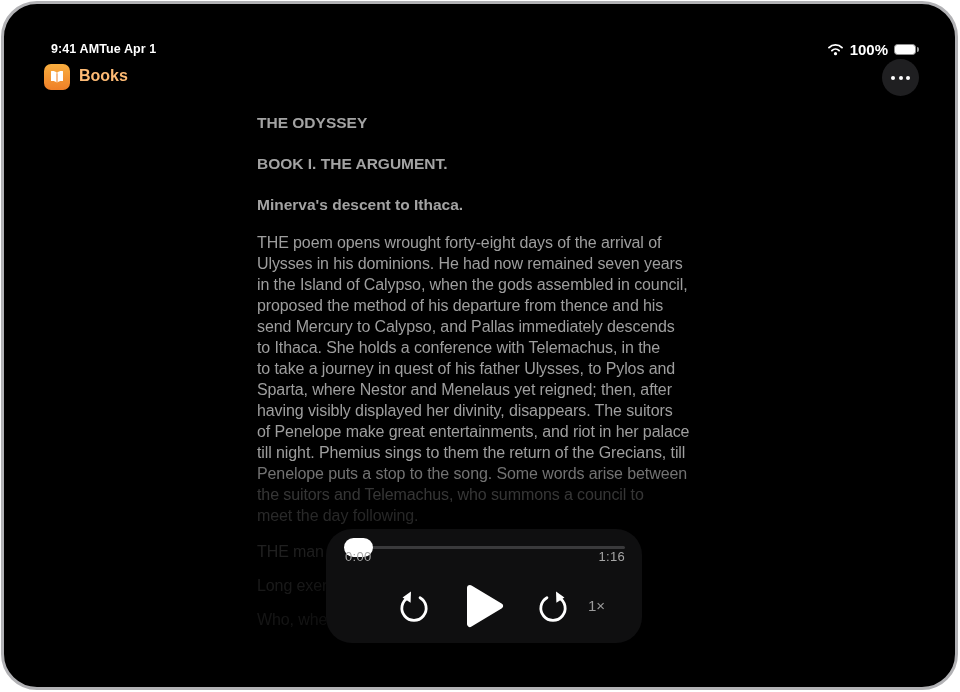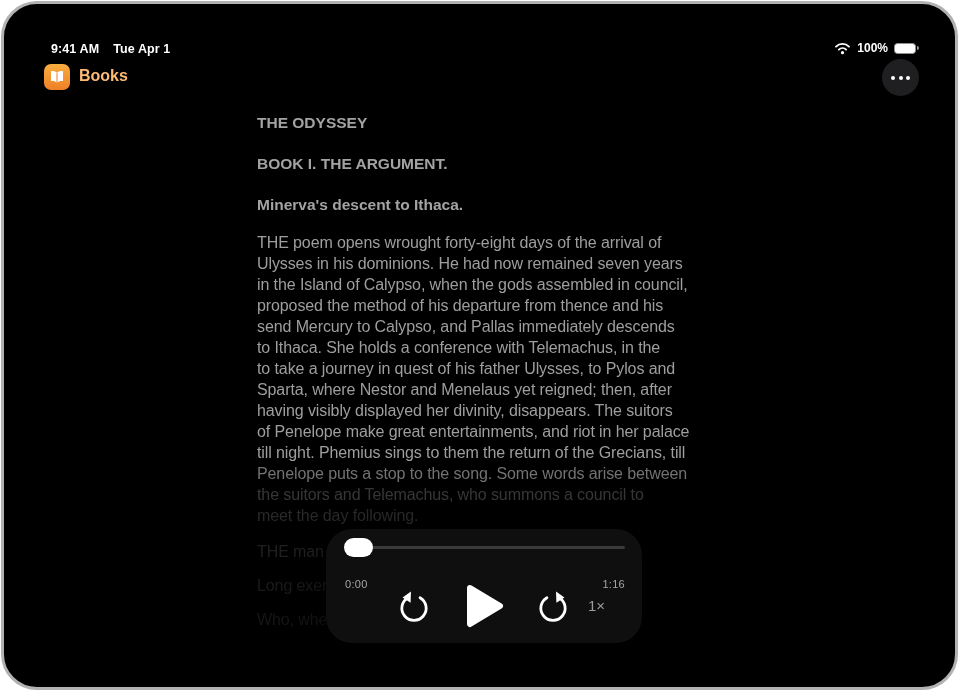--- a/index.html
+++ b/index.html
@@ -3,22 +3,22 @@
 <meta charset="utf-8">
 <style>
   html,body{margin:0;padding:0;background:#ffffff;}
   *{box-sizing:border-box;}
   body{font-family:"Liberation Sans", sans-serif; -webkit-font-smoothing:antialiased;}
   .stage{position:relative;width:960px;height:692px;background:#ffffff;overflow:hidden;}
   .device{position:absolute;left:1px;top:1px;width:957px;height:689px;background:#000;
           border:3px solid #b2b2b5;border-radius:36px;overflow:hidden;}
   
   .statusbar{position:absolute;left:0;top:0;width:100%;height:56px;color:#fff;}
-  .status-left{position:absolute;left:47px;top:38px;font-size:12.5px;font-weight:700;letter-spacing:.1px;display:flex;gap:14px;}
-  .status-right{position:absolute;right:36px;top:37px;display:flex;align-items:center;gap:6px;font-size:12px;font-weight:600;}
+  .status-left{position:absolute;left:47px;top:38px;font-size:12.5px;font-weight:700;letter-spacing:.1px;display:flex;}
+  .status-right{position:absolute;right:36px;top:37px;display:flex;align-items:center;gap:6px;font-size:15px;font-weight:600;}
   .wifi-svg{width:17px;height:13px;display:block;}
   .battery{display:flex;align-items:center;}
   .battery-body{width:22px;height:11px;border-radius:3.5px;background:#fff;border:1px solid #8f8f8f;}
   .battery-nub{width:2px;height:4.5px;background:#9a9a9a;border-radius:0 2px 2px 0;margin-left:1px;}
   
   .app-header{position:absolute;left:0;top:55px;width:100%;height:40px;}
   .app-icon{position:absolute;left:40px;top:5px;width:26px;height:26px;border-radius:7px;
             background:linear-gradient(180deg,#f9ae3f 0%,#ef7f27 100%);display:flex;align-items:center;justify-content:center;}
   .app-title{position:absolute;left:75px;top:8px;color:#fdba74;font-size:16px;font-weight:700;}
   .more-btn{position:absolute;right:36px;top:0;width:37px;height:37px;border-radius:50%;background:#1f1f21;
@@ -34,21 +34,21 @@
   .v-line{font-size:16px;line-height:21px;letter-spacing:-0.1px;white-space:nowrap;color:#9e9e9e;margin-top:13px;}
   .v-first{margin-top:15px;}
   .dim1{opacity:.72;} .dim2{opacity:.34;} .dim3{opacity:.26;}
   .dim4{opacity:.20;} .dim5{opacity:.16;} .dim6{opacity:.13;}
   
   .player{position:absolute;left:322px;top:525px;width:316px;height:114px;border-radius:26px;
           background:#0f0f10;box-shadow:0 12px 34px rgba(0,0,0,.65);}
   .track{position:absolute;left:20px;right:17px;top:542px;height:3px;border-radius:2px;background:#3a3a3c;}
   .player .track{top:17px;left:20px;right:17px;position:absolute;}
   .thumb{position:absolute;left:18px;top:9px;width:29px;height:19px;border-radius:10px;background:#fff;cursor:pointer;}
-  .time{position:absolute;top:49px;font-size:11px;color:#a6a6a6;letter-spacing:.3px;}
+  .time{position:absolute;top:20px;font-size:13px;color:#a6a6a6;letter-spacing:.3px;}
   .time-elapsed{left:19px;}
   .time-remaining{right:17px;}
   .ctl{position:absolute;display:flex;align-items:center;justify-content:center;cursor:pointer;}
   .skip-back{left:71px;top:61px;width:34px;height:34px;}
   .play{left:138px;top:54px;width:42px;height:46px;}
   .skip-fwd{left:210px;top:61px;width:34px;height:34px;}
   .speed{position:absolute;left:262px;top:68px;font-size:15px;color:#9b9b9b;cursor:pointer;}
 </style>
 </head>
 <body>

